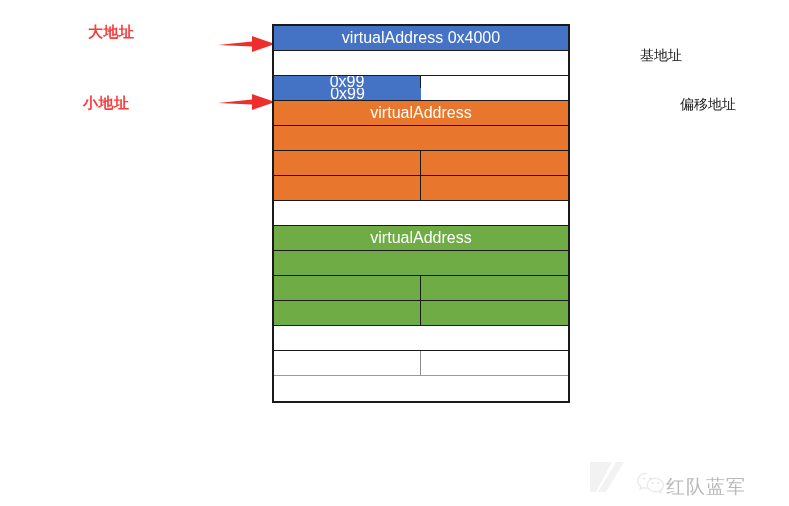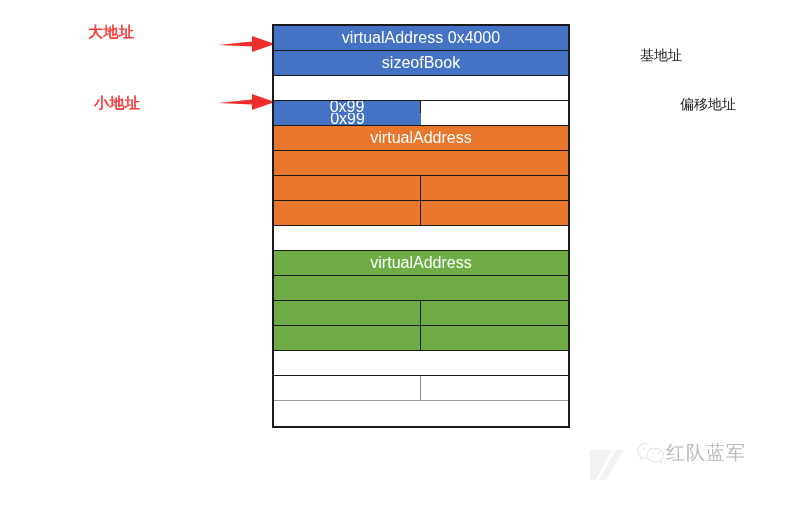--- a/index.html
+++ b/index.html
@@ -27,21 +27,21 @@
   .red-label {
     position: absolute;
     color: #fa3c3c;
     font-size: 15px;
     font-weight: 700;
     letter-spacing: 0.5px;
     white-space: nowrap;
     font-family: Liberation Serif, serif;
   }
   #label-big-address  { left: 88px;  top: 23px; }
-  #label-small-address{ left: 94px;  top: 94px; }
+  #label-small-address{ left: 83px;  top: 94px; }
 
   
   .black-label {
     position: absolute;
     color: #222222;
     font-size: 14px;
     white-space: nowrap;
     font-family: "DejaVu Sans", "Liberation Sans", sans-serif;
   }
   #label-base-address   { left: 640px; top: 47px; }
@@ -98,21 +98,21 @@
   .mem-row.white:last-child { border-bottom: none; }
 
   
   #watermark {
     position: absolute;
     left: 590px;
     top: 440px;
     width: 195px;
     height: 60px;
     display: flex;
-    align-items: flex-start;
+    align-items: flex-end;
     gap: 0;
     pointer-events: none;
     user-select: none;
   }
   #watermark-logo {
     opacity: 0.10;
     flex: 0 0 auto;
   }
   #watermark-wechat-icon {
     opacity: 0.45;
@@ -147,23 +147,20 @@
     </svg>
   </div>
 
   <div class="black-label" id="label-base-address">基地址</div>
 
   <div class="black-label" id="label-offset-address">偏移地址</div>
 
   <div id="memory-table">
       <div class="mem-row blue">
         <div class="cell full">virtualAddress 0x4000</div>
-      </div>
-      <div class="mem-row blue">
-        <div class="cell full">sizeofBook</div>
       </div>
       <div class="mem-row blue">
       </div>
       <div class="mem-row blue last-of-block">
         <div class="cell half left">0x99</div>
         <div class="cell half">0x99</div>
       </div>
       <div class="mem-row orange">
         <div class="cell full">virtualAddress</div>
       </div>

